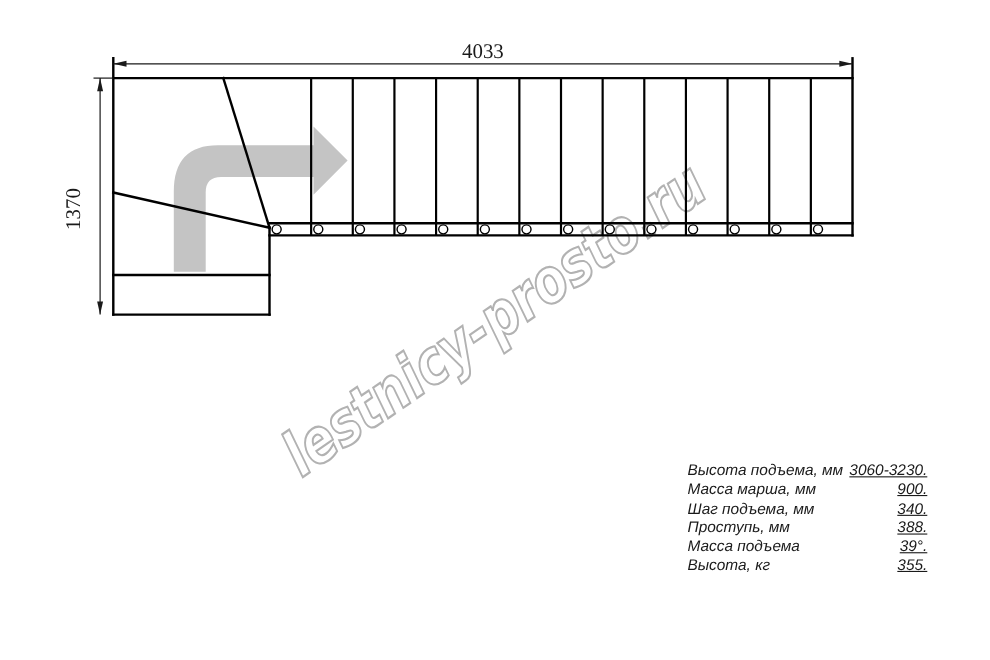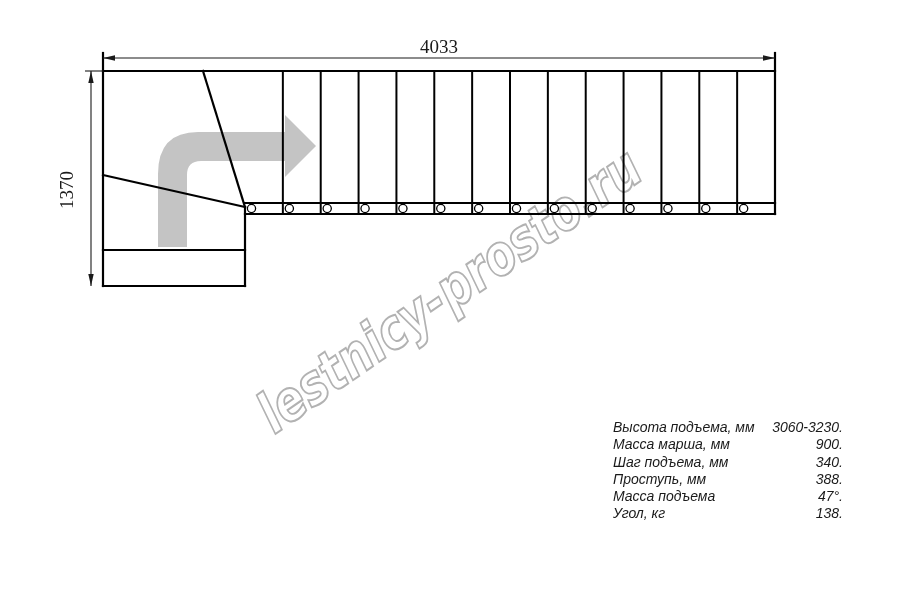--- a/index.html
+++ b/index.html
@@ -42,22 +42,22 @@
     color: #1a1a1a;
   }
   .spec-row {
     display: flex;
     justify-content: space-between;
     align-items: baseline;
     height: 17.3px;
     line-height: 17.3px;
     white-space: nowrap;
   }
-  .spec-label { text-align: left; }
-  .spec-value { text-align: right; }
+  .spec-label { text-align: left; margin-left: 12px; }
+  .spec-value { text-align: right; text-decoration: underline; }
 </style>
 </head>
 <body>
 
 <div id="canvas">
   <svg id="plan-svg" width="900" height="600" viewBox="0 0 900 600">
 
     <text class="watermark-text" stroke-width="2" transform="translate(460,306) rotate(-34.7)" text-anchor="middle" textLength="452" lengthAdjust="spacingAndGlyphs" stroke="#b2b2b2">lestnicy-prosto.ru</text>
 
     <path d="M158 247 V174 Q158 132 198 132 H285 V115 L316 146 L285 177 V161 H201 Q187 161 187 175 V247 Z" fill="#c4c4c4"></path>
@@ -134,20 +134,20 @@
     <div class="spec-row">
       <span class="spec-label">Шаг подъема, мм</span>
       <span class="spec-value">340.</span>
     </div>
     <div class="spec-row">
       <span class="spec-label">Проступь, мм</span>
       <span class="spec-value">388.</span>
     </div>
     <div class="spec-row">
       <span class="spec-label">Масса подъема</span>
-      <span class="spec-value">47°.</span>
+      <span class="spec-value">39°.</span>
     </div>
     <div class="spec-row">
-      <span class="spec-label">Угол, кг</span>
-      <span class="spec-value">138.</span>
+      <span class="spec-label">Высота, кг</span>
+      <span class="spec-value">355.</span>
     </div>
   </div>
 </div>
 
 </body></html>

